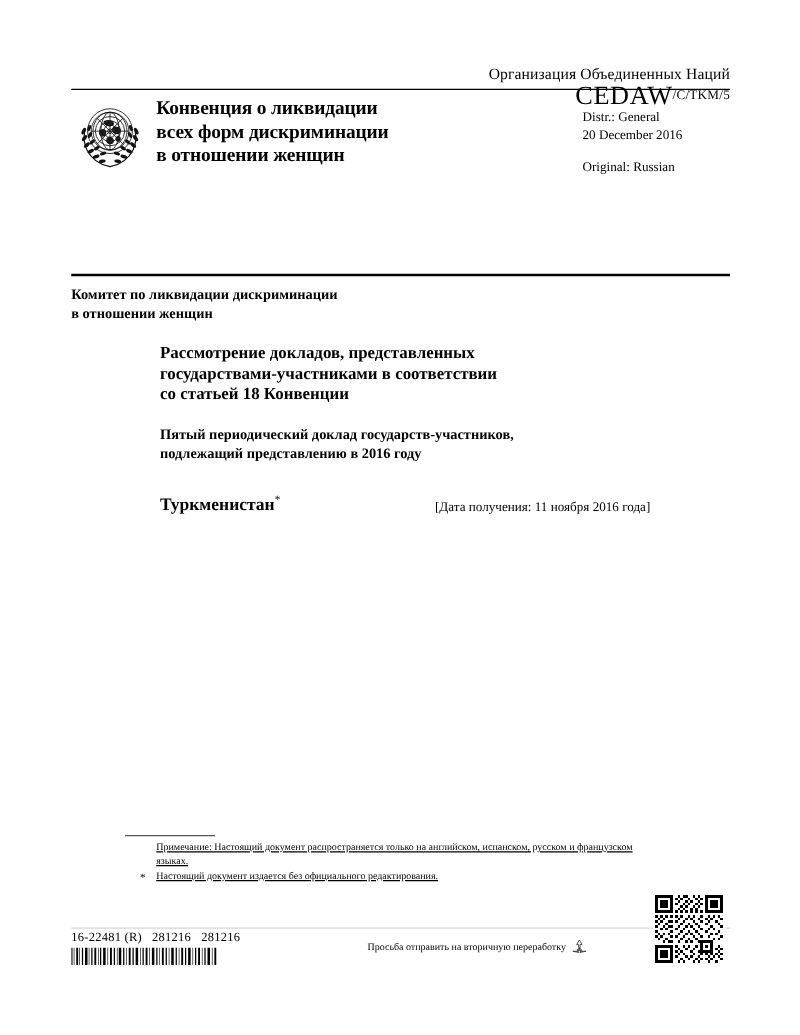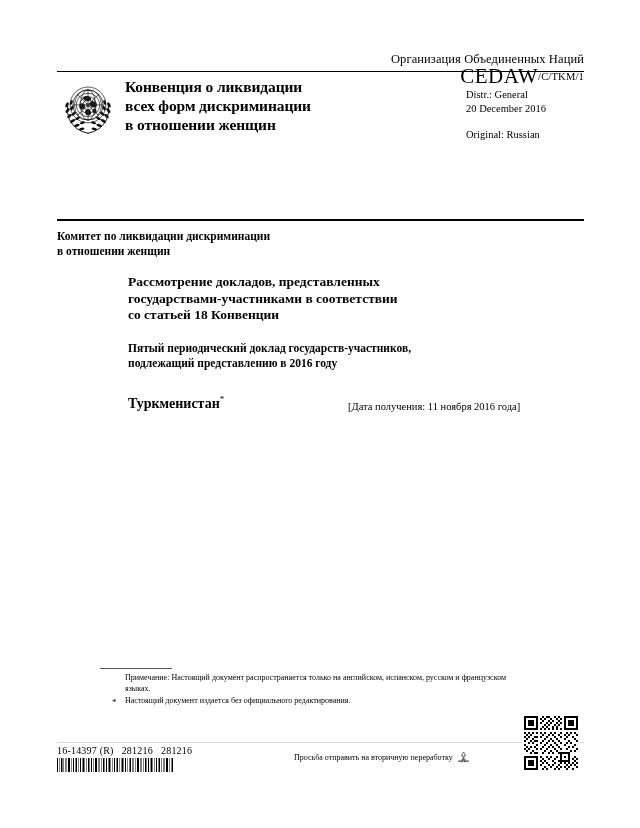--- a/index.html
+++ b/index.html
@@ -177,20 +177,21 @@
     left: 110px;
     top: 673px;
     width: 420px;
     font-size: 8px;
     line-height: 10.5px;
   }
   .fn-item {
     position: relative;
     padding-left: 15px;
     margin-bottom: 2px;
+    text-decoration: underline;
   }
   .fn-mark {
     position: absolute;
     left: 2px;
     top: 0;
   }
   .fn-mark.star {
     top: 1px;
     font-size: 9px;
   }
@@ -248,21 +249,21 @@
 </head>
 <body>
 
 <div class="page">
 
   <div class="masthead">
     <div class="masthead-row">
       <div class="org-name">Организация Объединенных Наций</div>
       <div class="symbol">
         <span class="symbol-main">CEDAW</span>
-          <span class="symbol-suffix">/C/TKM/1</span>
+          <span class="symbol-suffix">/C/TKM/5</span>
       </div>
     </div>
   </div>
   <div class="rule-thin"></div>
 
   <div class="conv-block">
 
     <svg class="emblem" viewBox="0 0 100 94" aria-hidden="true">
       <g fill="none" stroke="#111" stroke-width="1.1">
 
@@ -368,21 +369,21 @@
     </div>
     <div class="fn-item">
       <span class="fn-mark star">*</span>
       <span>Настоящий документ издается без официального редактирования.</span>
     </div>
   </div>
 
   <div class="footer-rule"></div>
 
   <div class="job-number">
-    <span>16-14397 (R)</span>&nbsp;&nbsp;&nbsp;<span>281216</span>&nbsp;&nbsp;&nbsp;<span>281216</span>
+    <span>16-22481 (R)</span>&nbsp;&nbsp;&nbsp;<span>281216</span>&nbsp;&nbsp;&nbsp;<span>281216</span>
   </div>
 
   <svg class="barcode" viewBox="0 0 236 28" preserveAspectRatio="none" aria-hidden="true">
     <g fill="#000">
       <rect x="0" y="0" width="2" height="28"></rect>
         <rect x="4" y="0" width="1" height="28"></rect>
       <rect x="8" y="0" width="3" height="28"></rect>
         <rect x="13" y="0" width="1" height="28"></rect>
       <rect x="17" y="0" width="2" height="28"></rect>
         <rect x="22" y="0" width="4" height="28"></rect>

